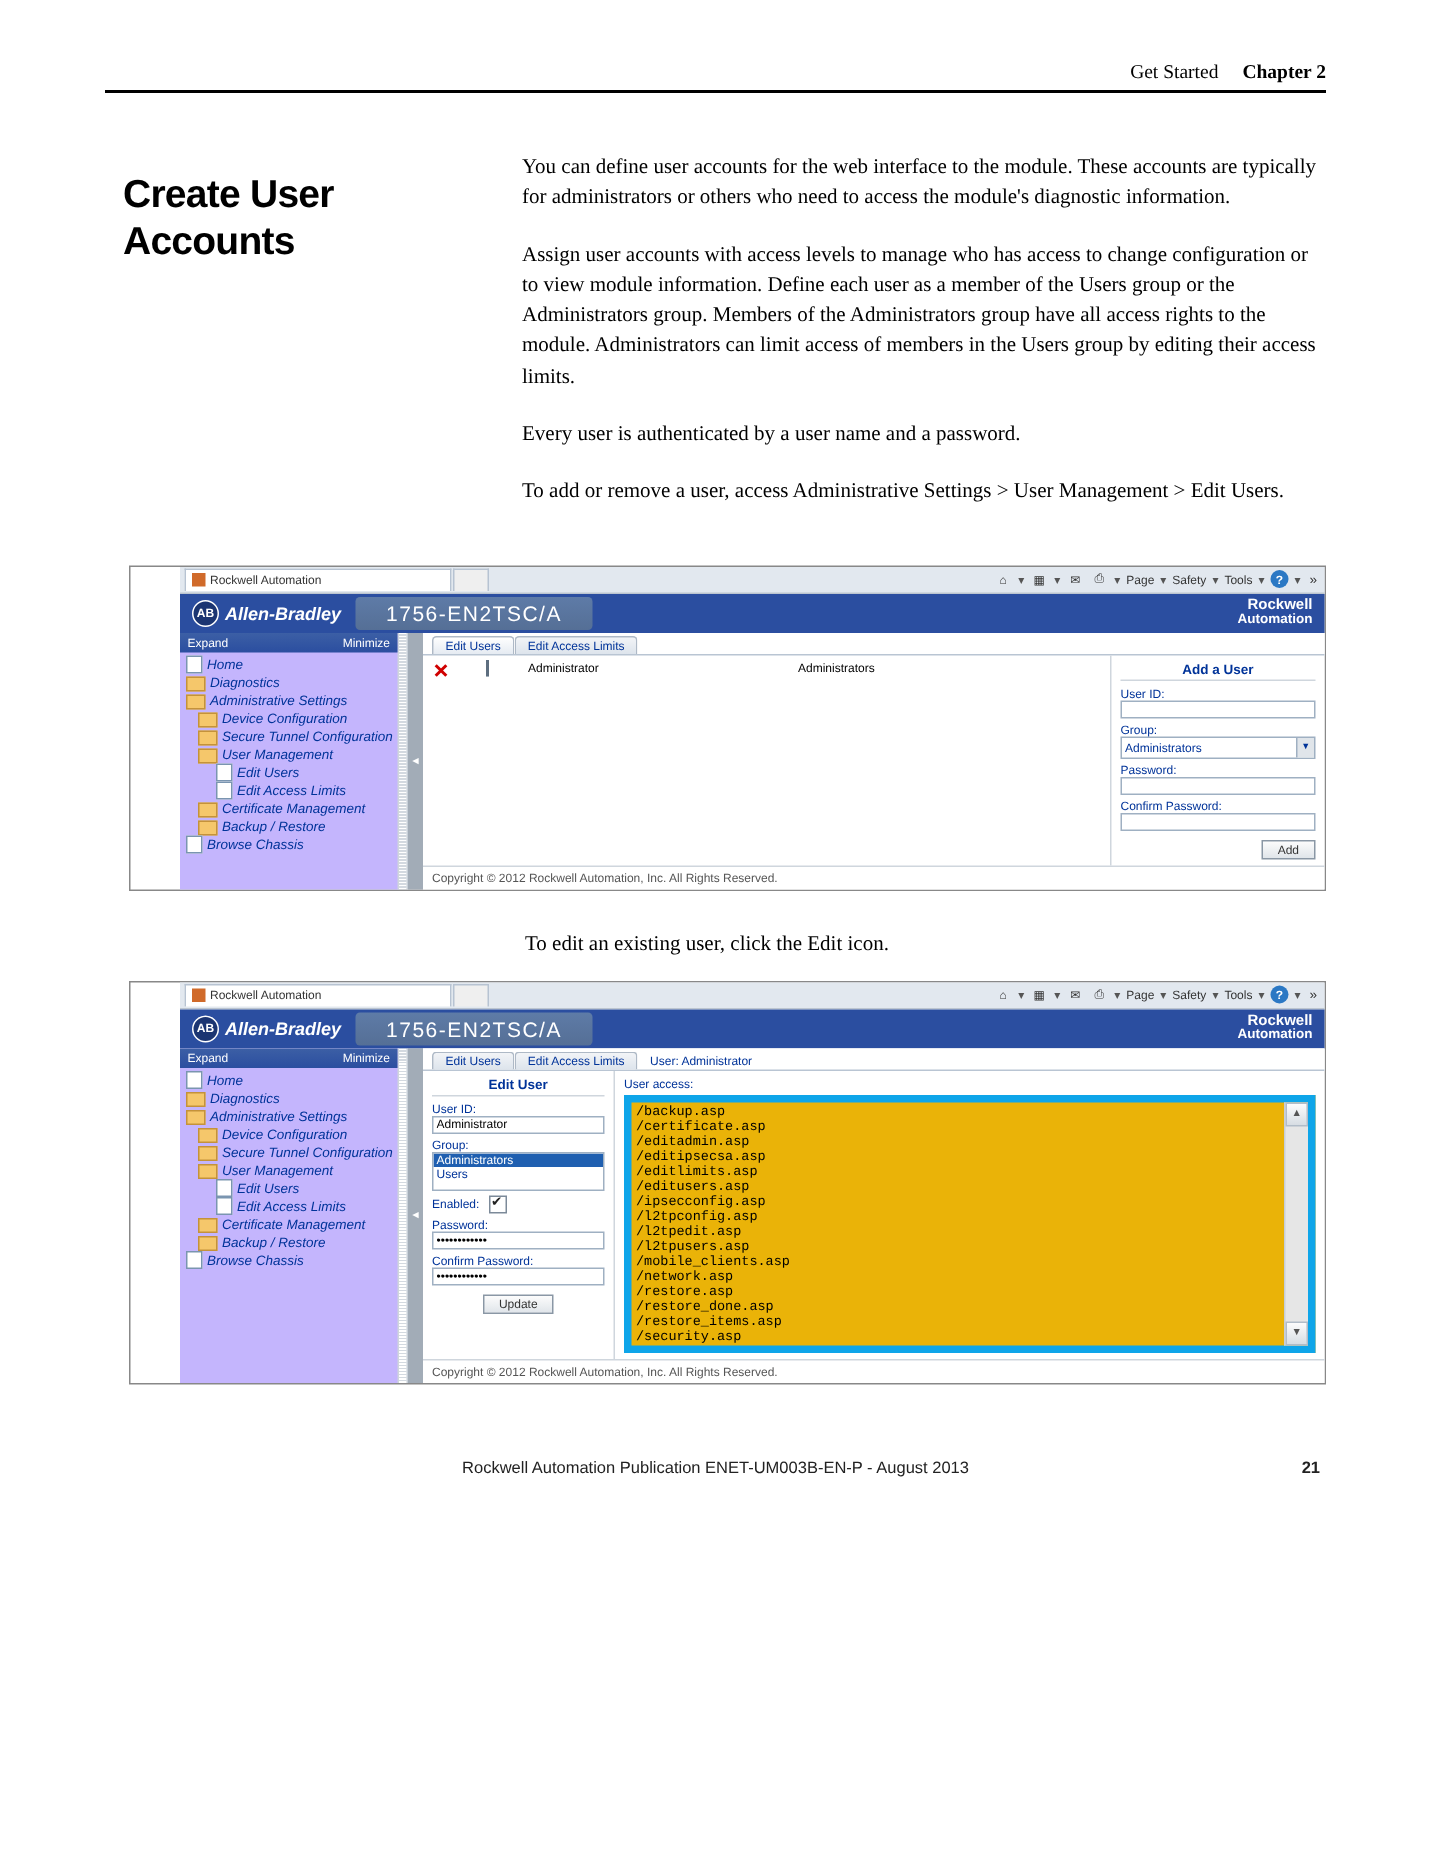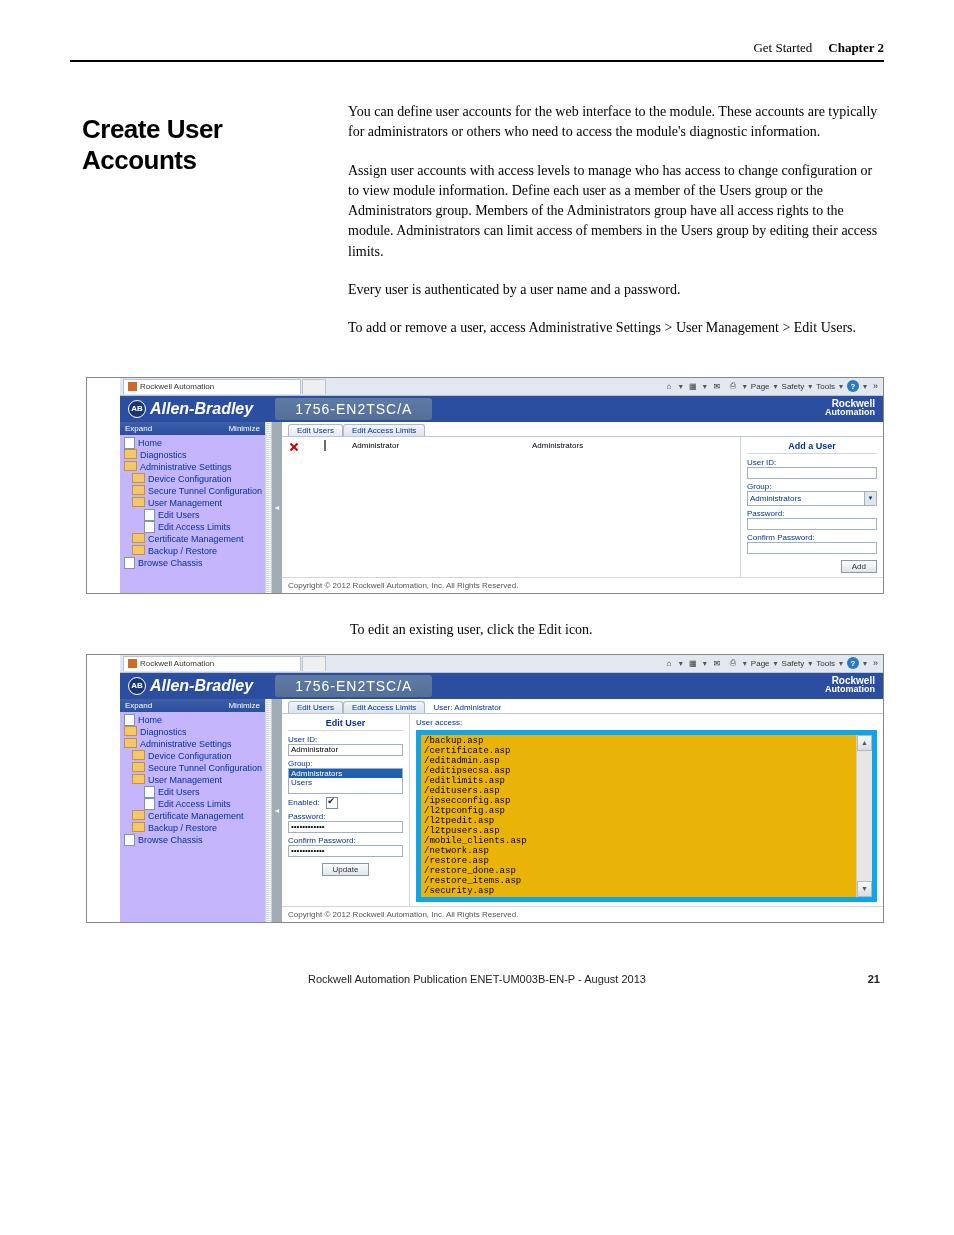--- a/index.html
+++ b/index.html
@@ -94,21 +94,21 @@
     height: 26px;
     padding: 0 8px;
     font-family: Arial, sans-serif;
     position: relative;
   }
   .ab-badge {
     width: 16px; height: 16px; border-radius: 50%; background: #1b3572;
     color: #fff; font-size: 8px; font-weight: bold; display: flex; align-items: center; justify-content: center;
     border: 1px solid #fff; margin-right: 4px;
   }
-  .ab-text { font-style: italic; font-weight: bold; font-size: 16px; margin-right: 22px; }
+  .ab-text { font-style: italic; font-weight: bold; font-size: 12px; margin-right: 10px; }
   .model-box {
     background: linear-gradient(#5e7ba7, #556f96);
     padding: 3px 20px;
     border-radius: 3px;
     font-size: 14px;
     letter-spacing: 1px;
   }
   .ra-logo {
     position: absolute; right: 8px; top: 3px; text-align: right;
     font-weight: bold; font-size: 10px; line-height: 9px;
@@ -136,21 +136,21 @@
     justify-content: space-between;
     padding: 0 5px;
     font-size: 8px;
   }
   .side-tree {
     padding: 2px 2px 6px 4px;
     font-size: 9px;
     color: #003399;
     line-height: 12px;
   }
-  .tree-item { display: flex; align-items: flex-start; gap: 3px; white-space: nowrap; }
+  .tree-item { display: flex; align-items: flex-end; gap: 3px; white-space: nowrap; font-style: italic; }
   .tree-item.lvl1 { padding-left: 8px; }
   .tree-item.lvl2 { padding-left: 20px; }
   .ico-page { width: 9px; height: 10px; border: 1px solid #7a95b0; background: #fff; position: relative; }
   .ico-folder { width: 11px; height: 8px; background: #f5c76b; border: 1px solid #c4923a; }
   .drag { width: 5px; background: repeating-linear-gradient(#fff, #fff 1px, #d3d9e0 1px, #d3d9e0 2px); border-right: 1px solid #c7cfd8; }
   .arrw { width: 10px; background: #a2acb7; display: flex; align-items: center; justify-content: center; color: #fff; font-size: 7px; }
   .content-pane {
     flex: 1;
     display: flex;
     flex-direction: column;

